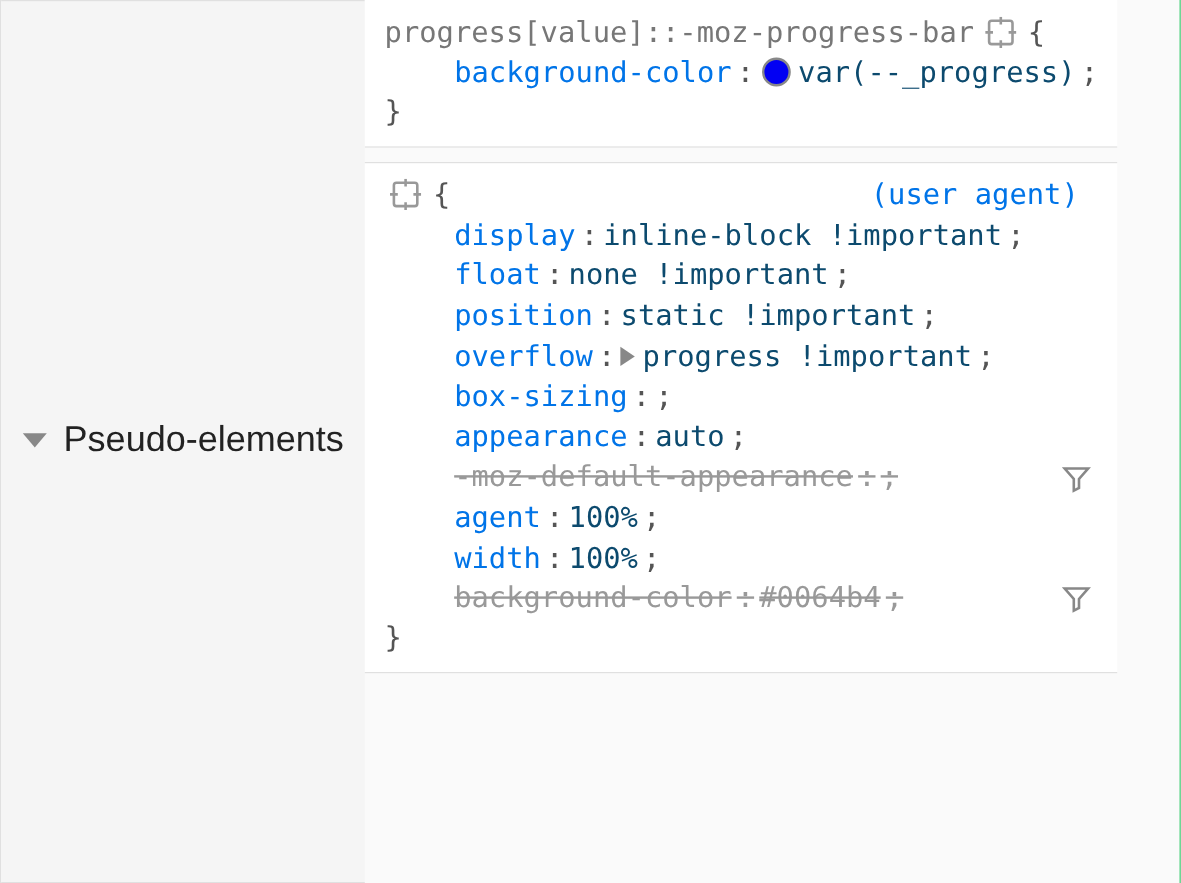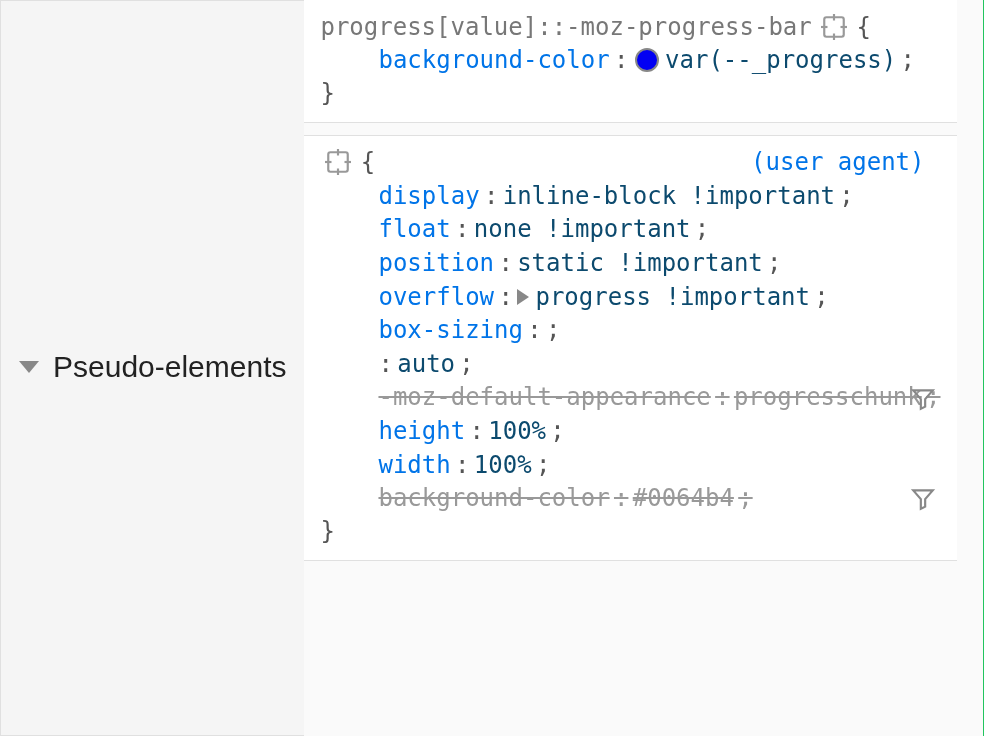--- a/index.html
+++ b/index.html
@@ -194,37 +194,37 @@
           <span class="expand-tri"></span>
           <span class="val">progress !important</span>
           <span class="semi">;</span>
         </div>
         <div class="decl">
           <span class="prop">box-sizing</span>
           <span class="colon">: </span>
           <span class="semi">;</span>
         </div>
         <div class="decl">
+          <span class="prop">appearance</span>
           <span class="colon">: </span>
           <span class="val">auto</span>
           <span class="semi">;</span>
         </div>
         <div class="decl overridden">
           <span class="prop">-moz-default-appearance</span>
           <span class="colon">: </span>
-          <span class="val">progresschunk</span>
           <span class="semi">;</span>
           <span class="filter-icon">
             <svg viewBox="0 0 24 24" fill="none" stroke="#888" stroke-width="2">
   <path d="M3 5 H21 L14 13 V20 L10 22 V13 Z"></path>
 </svg>
           </span>
         </div>
         <div class="decl">
-          <span class="prop">height</span>
+          <span class="prop">agent</span>
           <span class="colon">: </span>
           <span class="val">100%</span>
           <span class="semi">;</span>
         </div>
         <div class="decl">
           <span class="prop">width</span>
           <span class="colon">: </span>
           <span class="val">100%</span>
           <span class="semi">;</span>
         </div>

